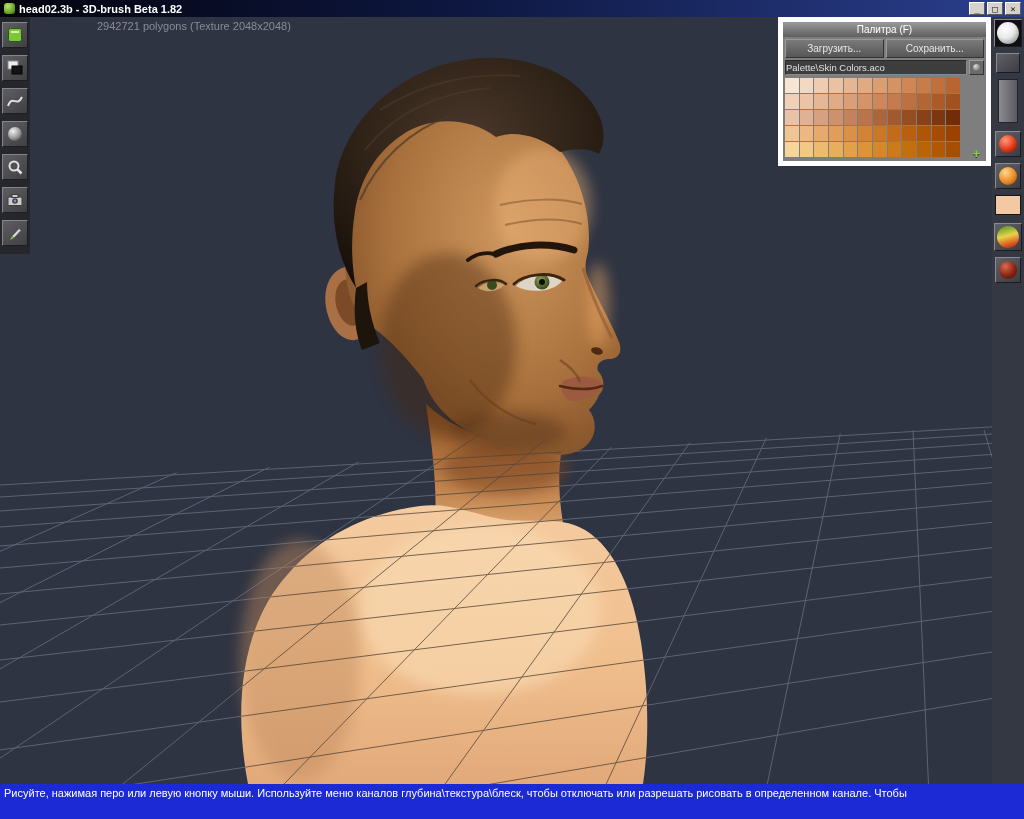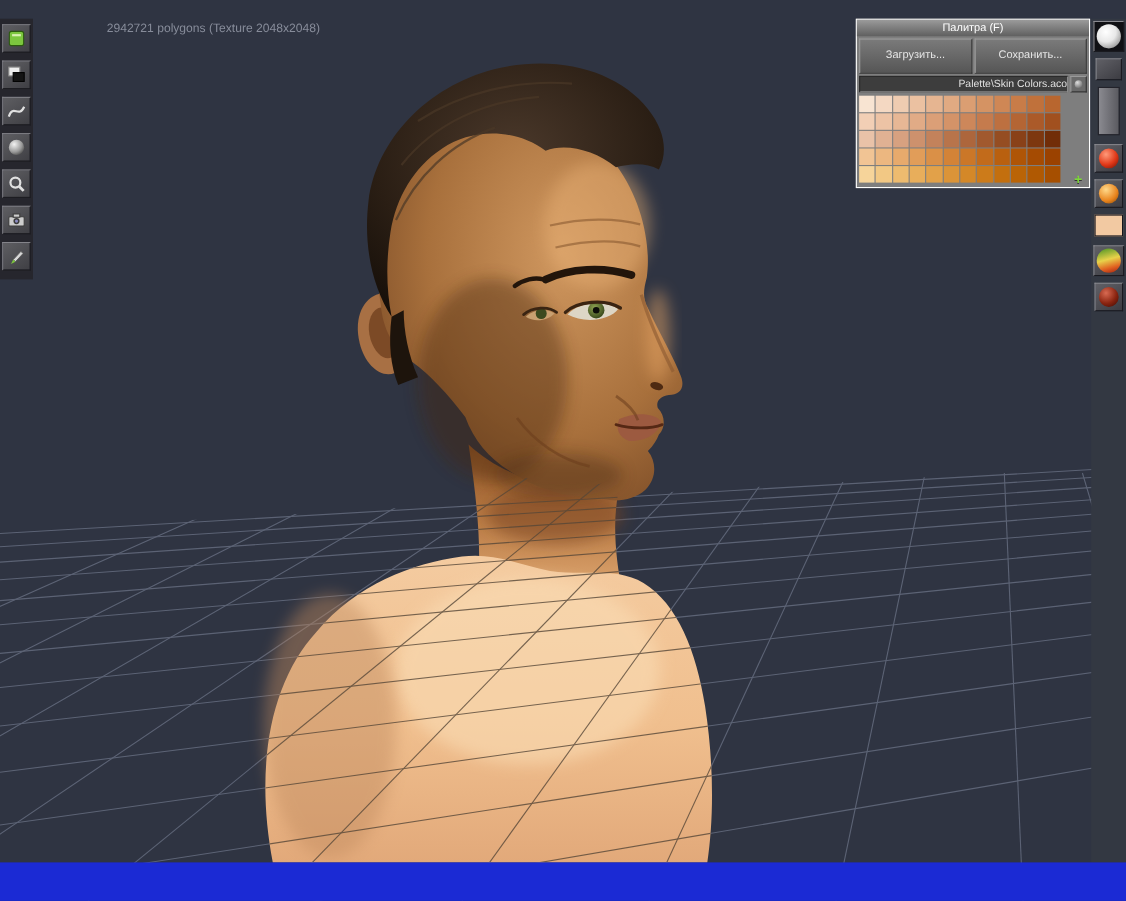--- a/index.html
+++ b/index.html
@@ -48,29 +48,29 @@
   .ball.red     { width:18px; height:18px; background:radial-gradient(circle at 36% 30%,#ff9a7a,#e03818 55%,#6a0e02); }
   .ball.orange  { width:18px; height:18px; background:radial-gradient(circle at 36% 30%,#ffd98a,#e8831c 60%,#7c4208); }
   .ball.wheel   { width:22px; height:22px; background:linear-gradient(165deg,#6aa02c 10%,#e8d24a 45%,#e06020 75%,#a02010); }
   .ball.darkred { width:18px; height:18px; background:radial-gradient(circle at 36% 30%,#d86a52,#8a2410 55%,#3c0800); }
   .rt-slider { width:18px; height:42px; margin-bottom:8px;
                background:linear-gradient(90deg,#8a8a90,#5a5a60); border:1px solid #22222a; }
   .rt-swatch { width:24px; height:18px; margin-bottom:8px; border:1px solid #15151c; }
 
   
   .palette { position:absolute; top:17px; right:33px; width:213px; z-index:6;
-             background:#7e7e7e; border:1px solid #ffffff; padding-bottom:2px; box-sizing:border-box; }
+             background:#7e7e7e; border:5px solid #ffffff; padding-bottom:2px; box-sizing:border-box; }
   .pal-header { height:15px; line-height:15px; text-align:center; color:#fff; font-size:10px;
                 background:linear-gradient(#9b9b9b,#5f5f5f); }
   .pal-btn-row { display:flex; gap:2px; padding:2px; }
-  .pal-btn { flex:1; height:32px; font-size:10px; line-height:12px; color:#e6e6e6; padding:0;
+  .pal-btn { flex:1; height:19px; font-size:10px; line-height:12px; color:#e6e6e6; padding:0;
              background:linear-gradient(#7a7a7a,#565656); border:1px solid;
              border-color:#9a9a9a #333333 #333333 #9a9a9a; }
   .pal-file-row { display:flex; gap:2px; padding:0 2px 2px; }
-  .pal-file { flex:1; height:13px; line-height:13px; text-align:right; font-size:9.5px;
+  .pal-file { flex:1; height:13px; line-height:13px; text-align:left; font-size:9.5px;
               color:#e0e0e0; background:#3d3d3d; border:1px solid;
               border-color:#2a2a2a #8a8a8a #8a8a8a #2a2a2a;
               overflow:hidden; white-space:nowrap; }
   .pal-file-btn { width:15px; height:15px; padding:0; background:#6a6a6a; border:1px solid;
                   border-color:#9a9a9a #333333 #333333 #9a9a9a;
                   display:flex; align-items:center; justify-content:center; }
   .dot { width:7px; height:7px; border-radius:50%;
          background:radial-gradient(circle at 35% 30%,#dddddd,#555555); display:block; }
   .pal-swatches { display:grid; grid-template-columns:repeat(12,1fr); gap:1px;
                   margin:1px 26px 2px 2px; }
@@ -202,20 +202,29 @@
       <path d="M560,386 C574,390 592,390 602,386" stroke="#552814" stroke-width="2.5" fill="none" stroke-linecap="round"></path>
 
       <path d="M560,360 C572,368 578,376 580,382 M470,380 C486,402 510,418 536,424" stroke="#6a3c1c" stroke-width="2.5" fill="none" opacity="0.55"></path>
     </g>
 
     <g clip-path="url(#bustClip)" stroke="#564738" opacity="0.8">
       <use href="#gridlines"></use>
     </g>
   </svg>
 
+  <div class="titlebar">
+    <span class="app-icon"></span>
+    <span class="title-text">head02.3b - 3D-brush Beta 1.82</span>
+    <span class="win-btns">
+      <button class="winbtn">_</button>
+      <button class="winbtn">□</button>
+      <button class="winbtn">×</button>
+    </span>
+  </div>
 
   <div class="status">2942721 polygons (Texture 2048x2048)</div>
 
   <div class="left-toolbar">
     <button class="tool-btn">
       <svg width="18" height="18" viewBox="0 0 18 18">
         <rect x="2.5" y="2.5" width="13" height="13" rx="2" fill="#7cc63e" stroke="#2c5a10"></rect>
         <rect x="5" y="5" width="8" height="2" fill="#d8f0b0"></rect>
       </svg>
     </button>
@@ -356,15 +365,16 @@
     <div class="rt-swatch" style="background: rgb(242, 201, 162);"></div>
     <button class="rt-btn big">
       <span class="ball wheel"></span>
     </button>
     <button class="rt-btn">
       <span class="ball darkred"></span>
     </button>
   </div>
 
   <div class="helpbar" style="background: rgb(27, 42, 212);">
+    <div class="help-line">Рисуйте, нажимая перо или левую кнопку мыши. Используйте меню каналов глубина\текстура\блеск, чтобы отключать или разрешать рисовать в определенном канале. Чтобы</div>
   </div>
 
 </div>
 
 </body></html>

